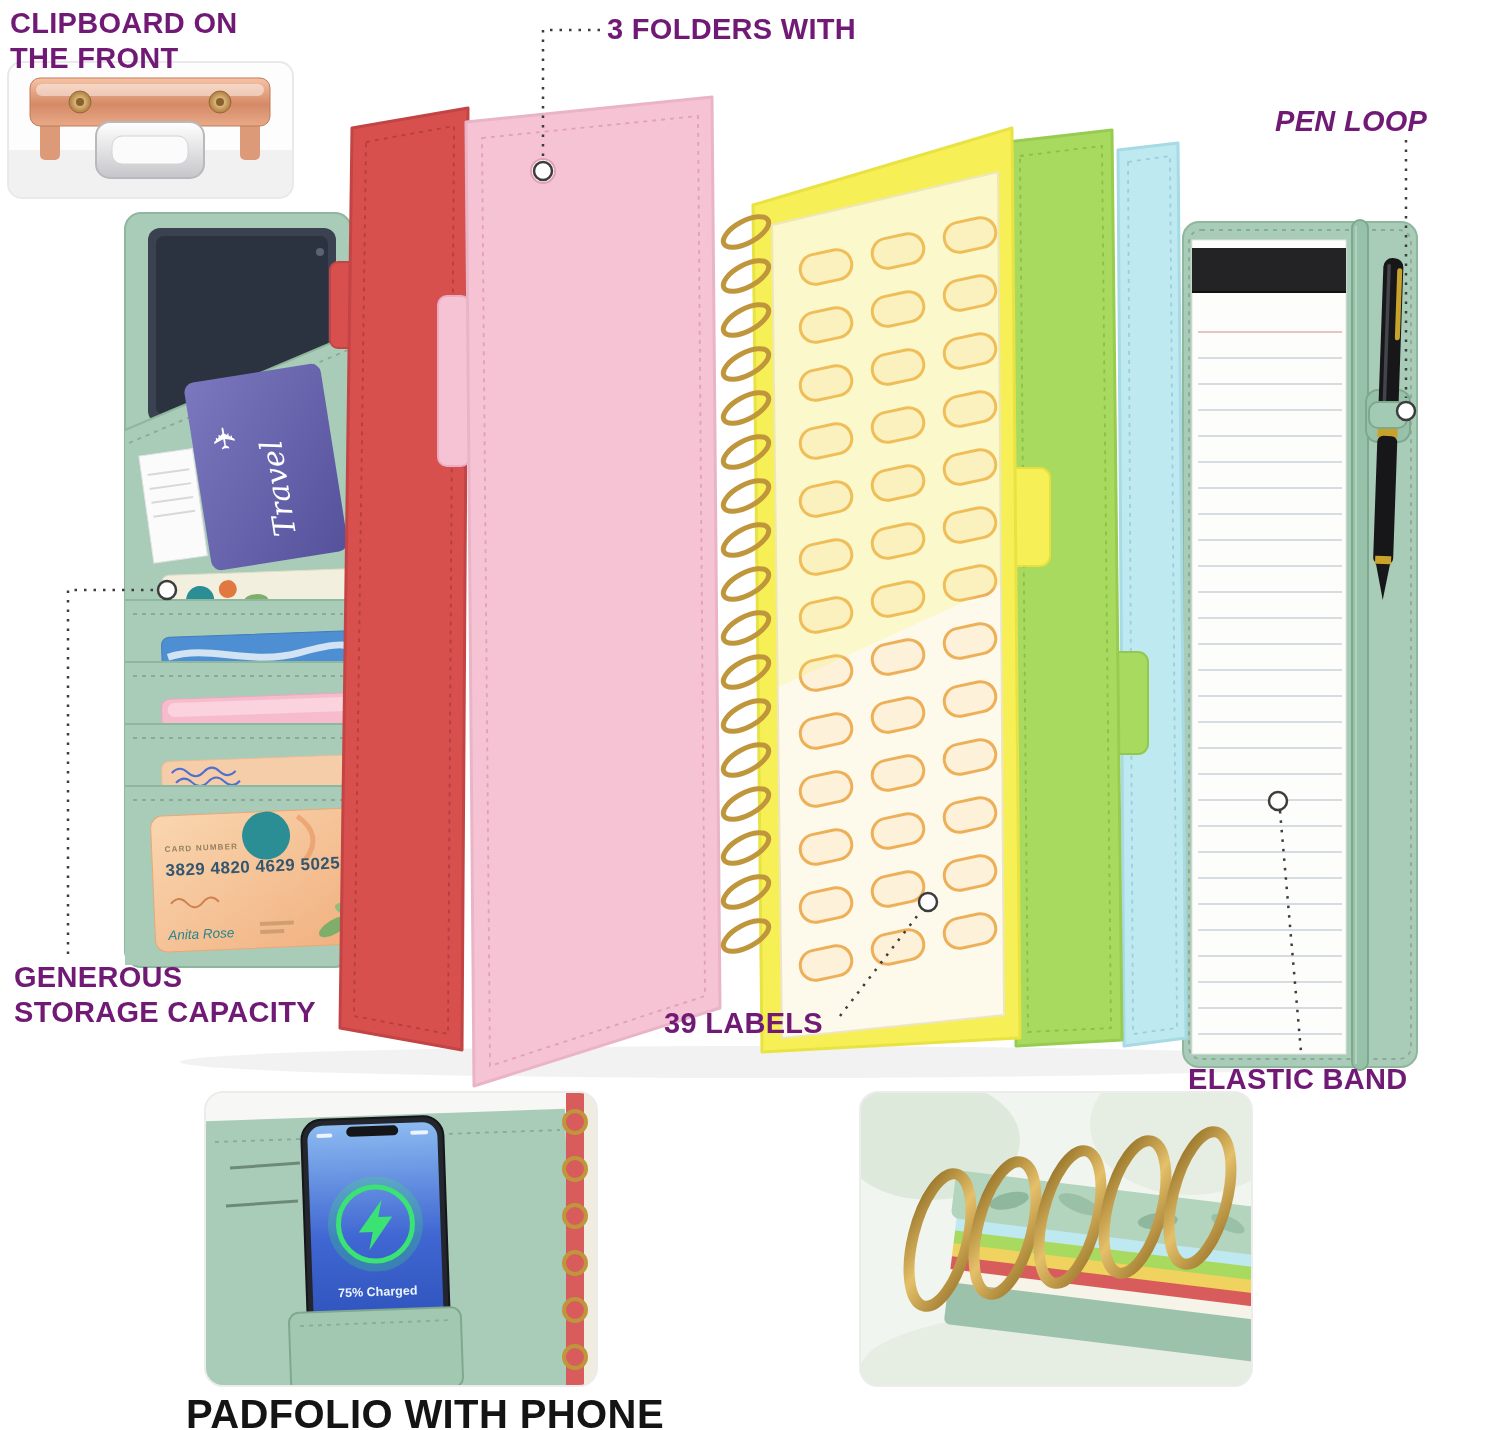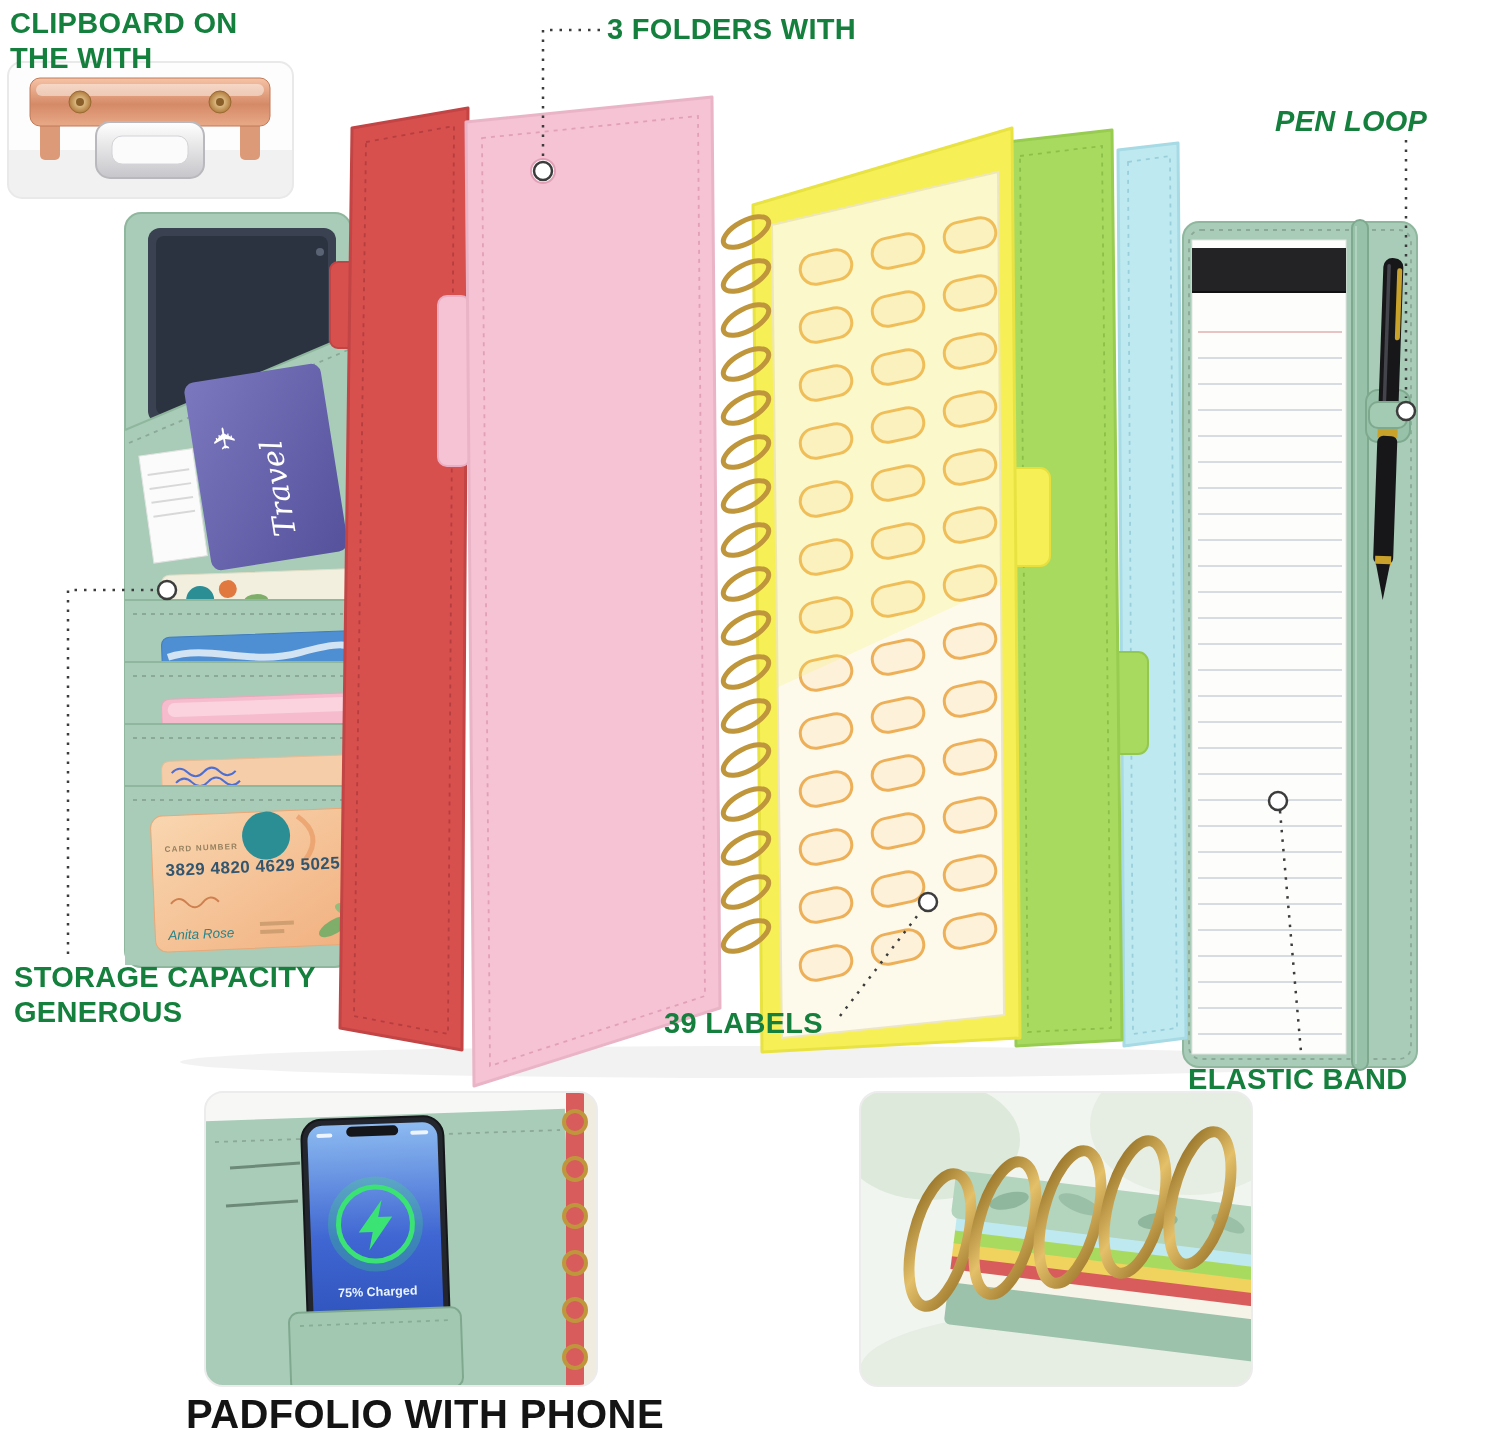--- a/index.html
+++ b/index.html
@@ -1,19 +1,19 @@
 <!DOCTYPE html>
 <html><head>
 <meta charset="utf-8">
 <style>
   * { margin:0; padding:0; box-sizing:border-box; }
   html,body { width:1500px; height:1430px; background:#ffffff; font-family:"Liberation Sans",sans-serif; }
   #stage { position:absolute; left:0; top:0; width:1500px; height:1430px; overflow:hidden; background:#fff; }
   #art { position:absolute; left:0; top:0; }
-  .callout { position:absolute; font-weight:800; font-size:29px; line-height:1.22; color:#15803d; letter-spacing:.3px; white-space:nowrap; }
+  .callout { position:absolute; font-weight:800; font-size:29px; line-height:1.22; color:#701a75; letter-spacing:.3px; white-space:nowrap; }
   .caption { position:absolute; font-weight:800; font-size:40px; color:#141414; text-align:center; letter-spacing:.4px; }
   .stitch { fill:none; stroke-dasharray:4 5; stroke-width:1.8; }
   #labels-grid rect { fill:#fdf1d9; stroke:#edb058; stroke-width:3; }
   #spiral-rings ellipse { fill:none; stroke:#c0963d; stroke-width:5; }
   #notepad-lines line { stroke:#c9d0d8; stroke-width:1.6; }
   #photo-coil-dots circle { fill:none; stroke:#c0963d; stroke-width:4; }
   .connector { fill:none; stroke:#3c3c3c; stroke-width:2.5; stroke-dasharray:2.5 7; }
   .marker { fill:#ffffff; stroke:#3c3c3c; stroke-width:2.5; }
   text { font-family:"Liberation Sans",sans-serif; }
   .card-label { font-size:8px; fill:#96815f; letter-spacing:1.2px; font-weight:700; }
@@ -373,32 +373,32 @@
     <circle class="marker" cx="167" cy="590" r="9"></circle>
     <path class="connector" d="M 840 1016 L 921 911"></path>
     <circle class="marker" cx="928" cy="902" r="9"></circle>
     <path class="connector" d="M 1280 811 L 1301 1052"></path>
     <circle class="marker" cx="1278" cy="801" r="9"></circle>
   </g>
 </svg>
 
 <div class="callout" style="left:10px; top:6px;">
   <div>CLIPBOARD ON</div>
-  <div>THE WITH</div>
+  <div>THE FRONT</div>
 </div>
 
 <div class="callout" style="left:607px; top:12px;">
   <div>3 FOLDERS WITH</div>
 </div>
 
 <div class="callout" style="left:1275px; top:104px;font-style:italic;">PEN LOOP</div>
 
 <div class="callout" style="left:14px; top:960px;">
+  <div>GENEROUS</div>
   <div>STORAGE CAPACITY</div>
-  <div>GENEROUS</div>
 </div>
 
 <div class="callout" style="left:664px; top:1006px;">39 LABELS</div>
 
 <div class="callout" style="left:1188px; top:1062px;">ELASTIC BAND</div>
 
 <div class="caption" style="left:105px; top:1392px; width:640px;">PADFOLIO WITH PHONE POCKET</div>
 
 
 </div>

